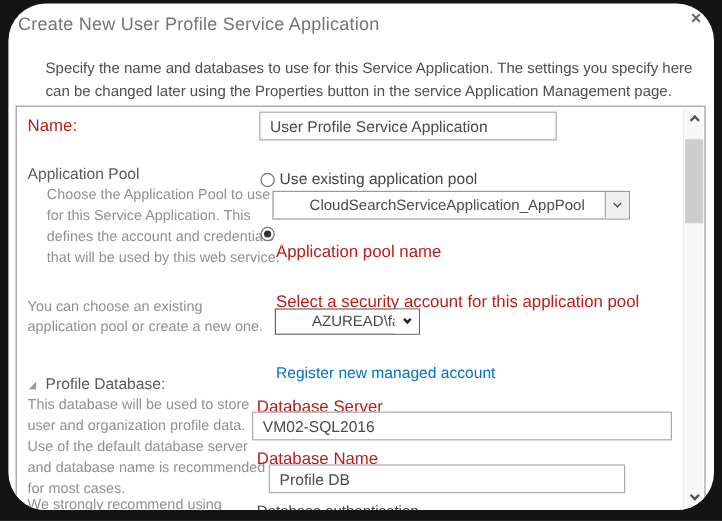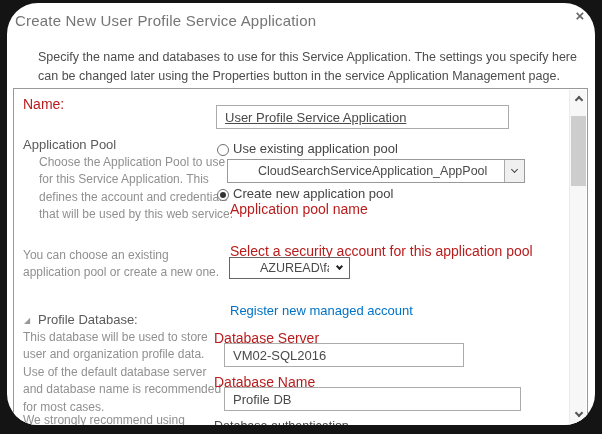--- a/index.html
+++ b/index.html
@@ -92,58 +92,57 @@
   <div class="dialog">
 
     <div class="dialog-title">Create New User Profile Service Application</div>
     <div class="close-btn">×</div>
 
     <div class="dialog-desc">Specify the name and databases to use for this Service Application. The settings you specify here can be changed later using the Properties button in the service Application Management page.</div>
 
     <div class="content-box">
 
       <div class="lbl" style="left:9px; top:7px;">Name:</div>
-      <input class="txt" style="left: 202px; top: 16px; width: 293px; text-decoration: underline;" value="User Profile Service Application">
+      <input class="txt" style="left: 202px; top: 4px; width: 248px;" value="User Profile Service Application">
 
       <div class="lbl-head" style="left:9px; top:48px;">Application Pool</div>
       <div class="para" style="left:25px; top:65px; width:197px;">Choose the Application Pool to use for this Service Application. This defines the account and credentials that will be used by this web service.</div>
       <div class="para" style="left:9px; top:158px; width:197px;">You can choose an existing application pool or create a new one.</div>
 
       <span class="radio" style="left:203px; top:55px;"></span>
       <span class="radio-lbl" style="left:219px; top:52px;">Use existing application pool</span>
 
       <div class="select" style="left:213px; top:70px; width:298px;">
         <span class="sel-text">CloudSearchServiceApplication_AppPool</span>
         <span class="sel-btn">
             <i class="chev-sm"></i>
           </span>
       </div>
 
       <span class="radio checked" style="left:203px; top:100px;"></span>
-      <span class="radio-lbl" style="left:219px; top:97px;">Create new application pool</span>
 
       <div class="lbl" style="left:216px; top:112px;">Application pool name</div>
 
       <div class="lbl" style="left:216px; top:154px;">Select a security account for this application pool</div>
       <div class="select focused" style="left:215px; top:168px; width:121px; height:22px;">
         <span class="sel-text">AZUREAD\farmaccount</span>
         <span class="sel-btn" style="background:#fff; border-left:none;">
             <i class="chev-sm" style="border-color:#222; border-width:0 2px 2px 0;"></i>
           </span>
       </div>
 
       <div class="link" style="left:216px; top:192px;margin-top:22px;">Register new managed account</div>
 
       <span class="tri" style="left:10px; top:228px;">◢</span>
       <div class="lbl-head" style="left:24px; top:223px;">Profile Database:</div>
       <div class="para" style="left:9px; top:240px; width:202px;">This database will be used to store user and organization profile data. Use of the default database server and database name is recommended for most cases.</div>
       <div class="cut-line" style="left:9px; top:324px;">We strongly recommend using</div>
 
       <div class="lbl" style="left:200px; top:241px;">Database Server</div>
-      <input class="txt" style="left: 210px; top: 254px; width: 240px;" value="VM02-SQL2016">
+      <input class="txt" style="left: 196px; top: 254px; width: 350px;" value="VM02-SQL2016">
 
       <div class="lbl" style="left:200px; top:285px;">Database Name</div>
       <input class="txt" style="left: 210px; top: 298px; width: 297px;" value="Profile DB">
 
       <div class="cut-lbl" style="left:200px; top:330px;">Database authentication</div>
 
       <div class="sbar">
         <div class="sb-btn up">
             <i class="chev up"></i>
           </div>

